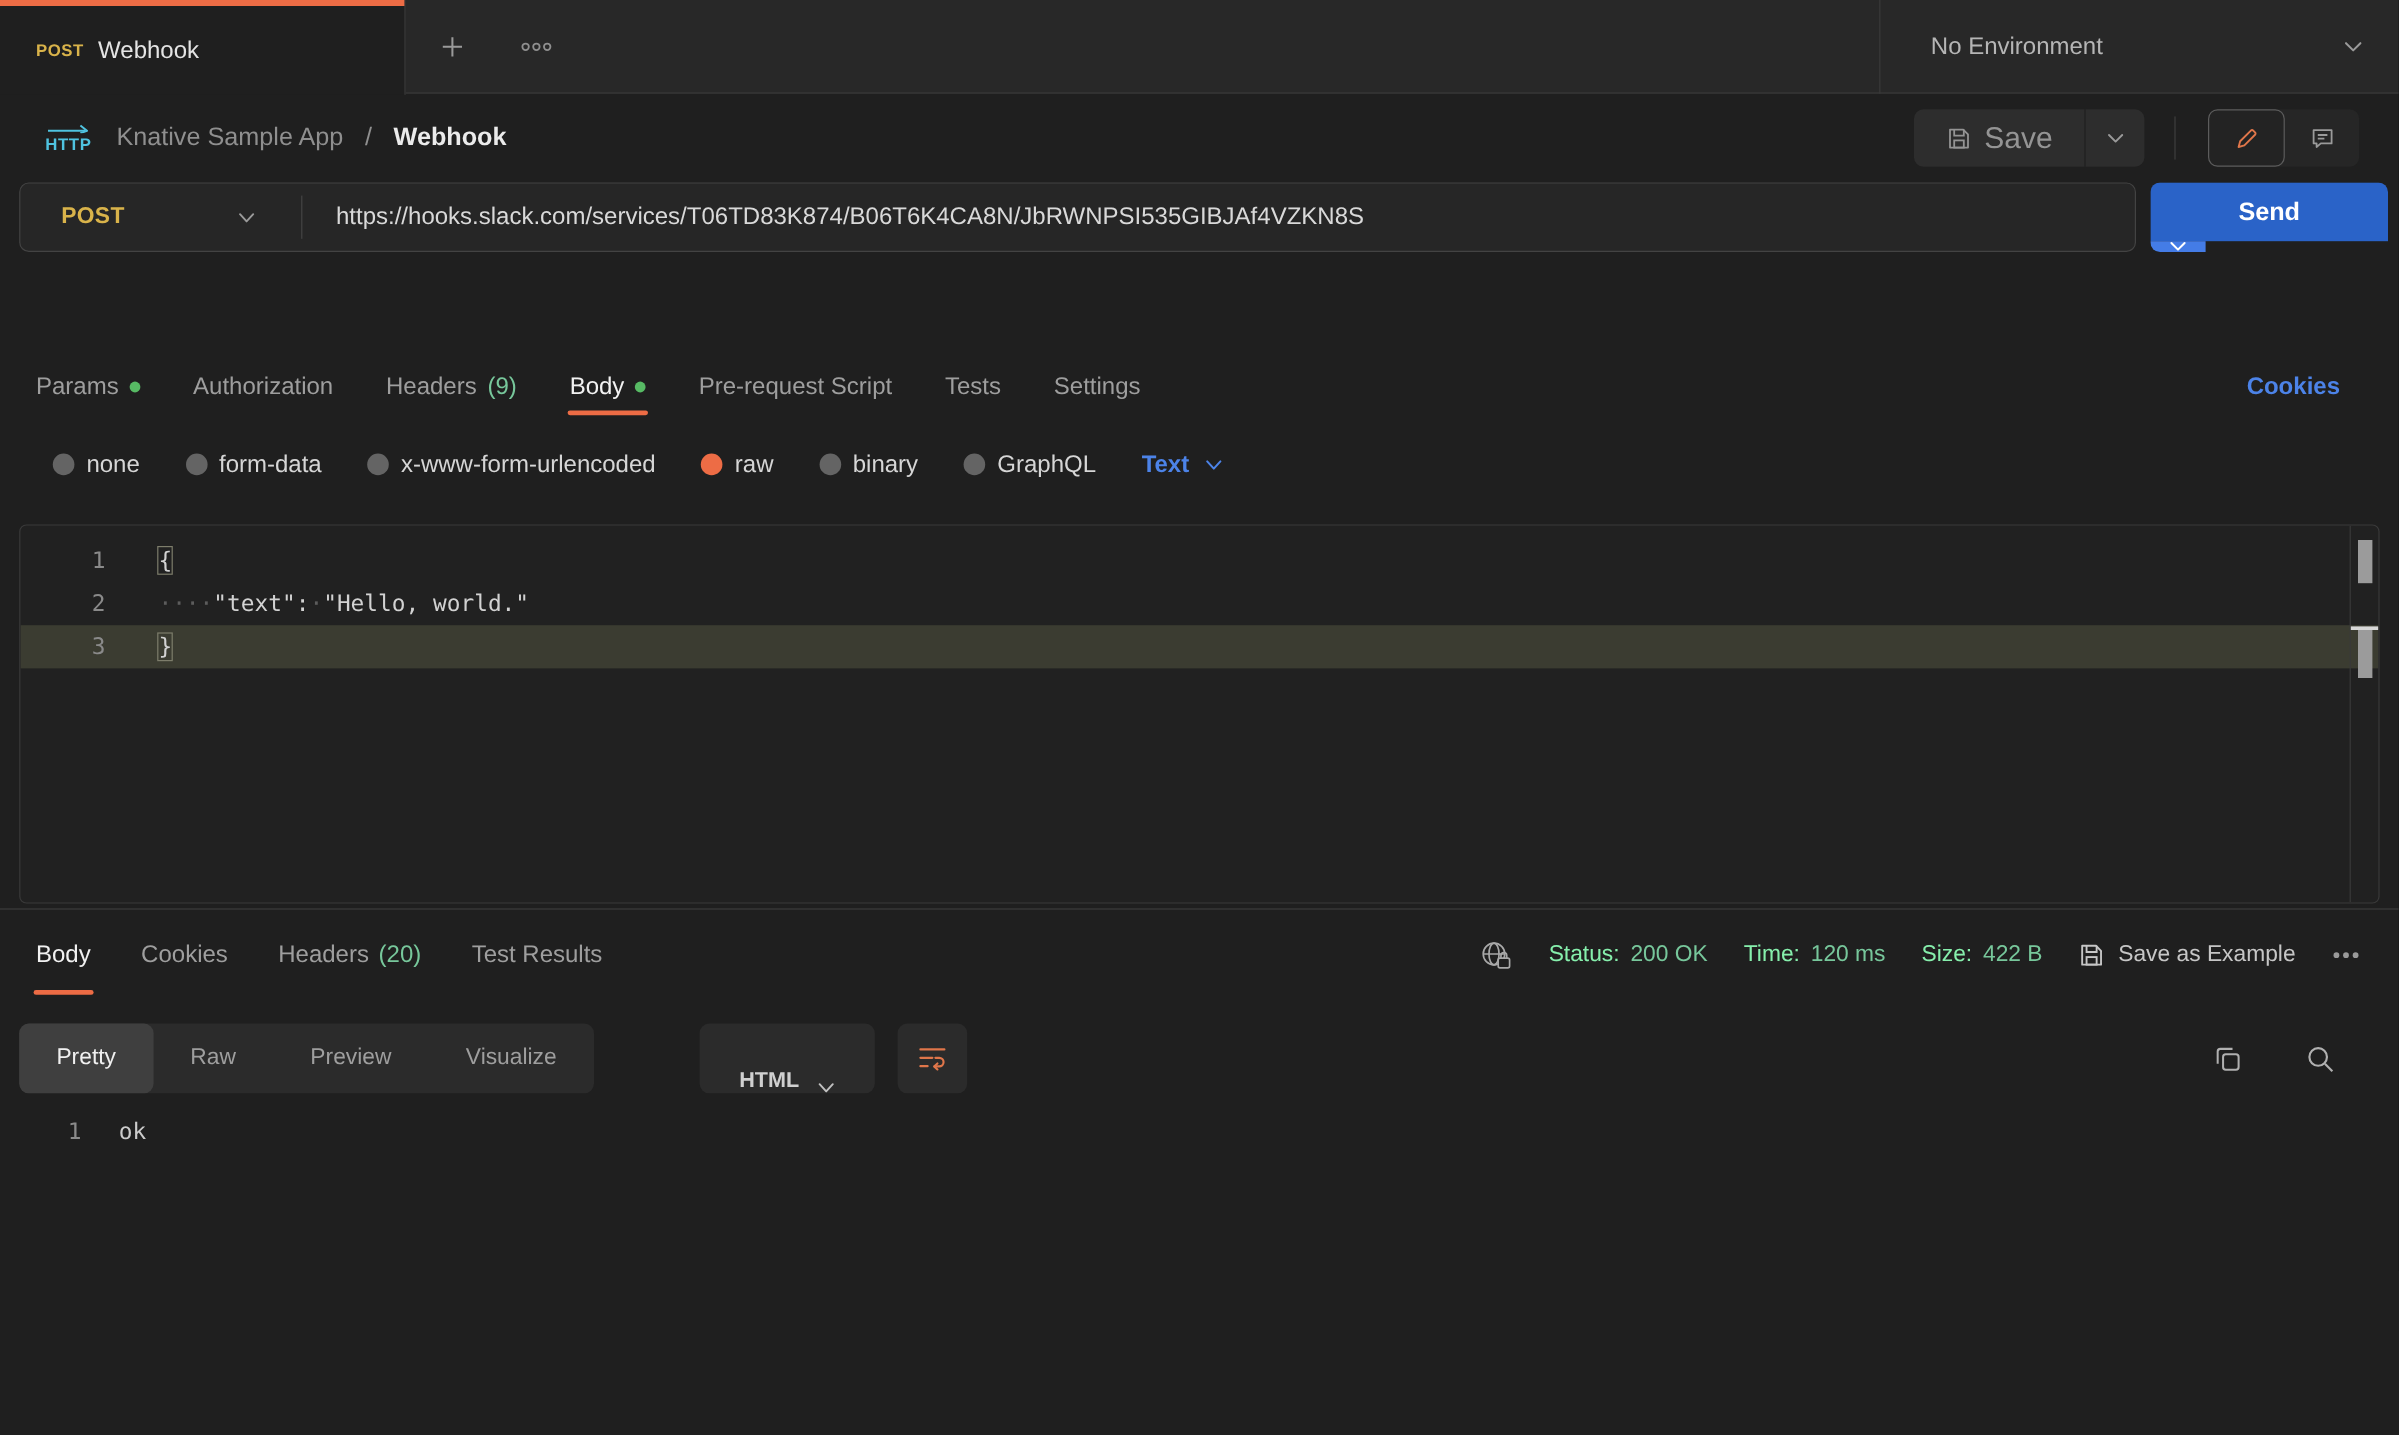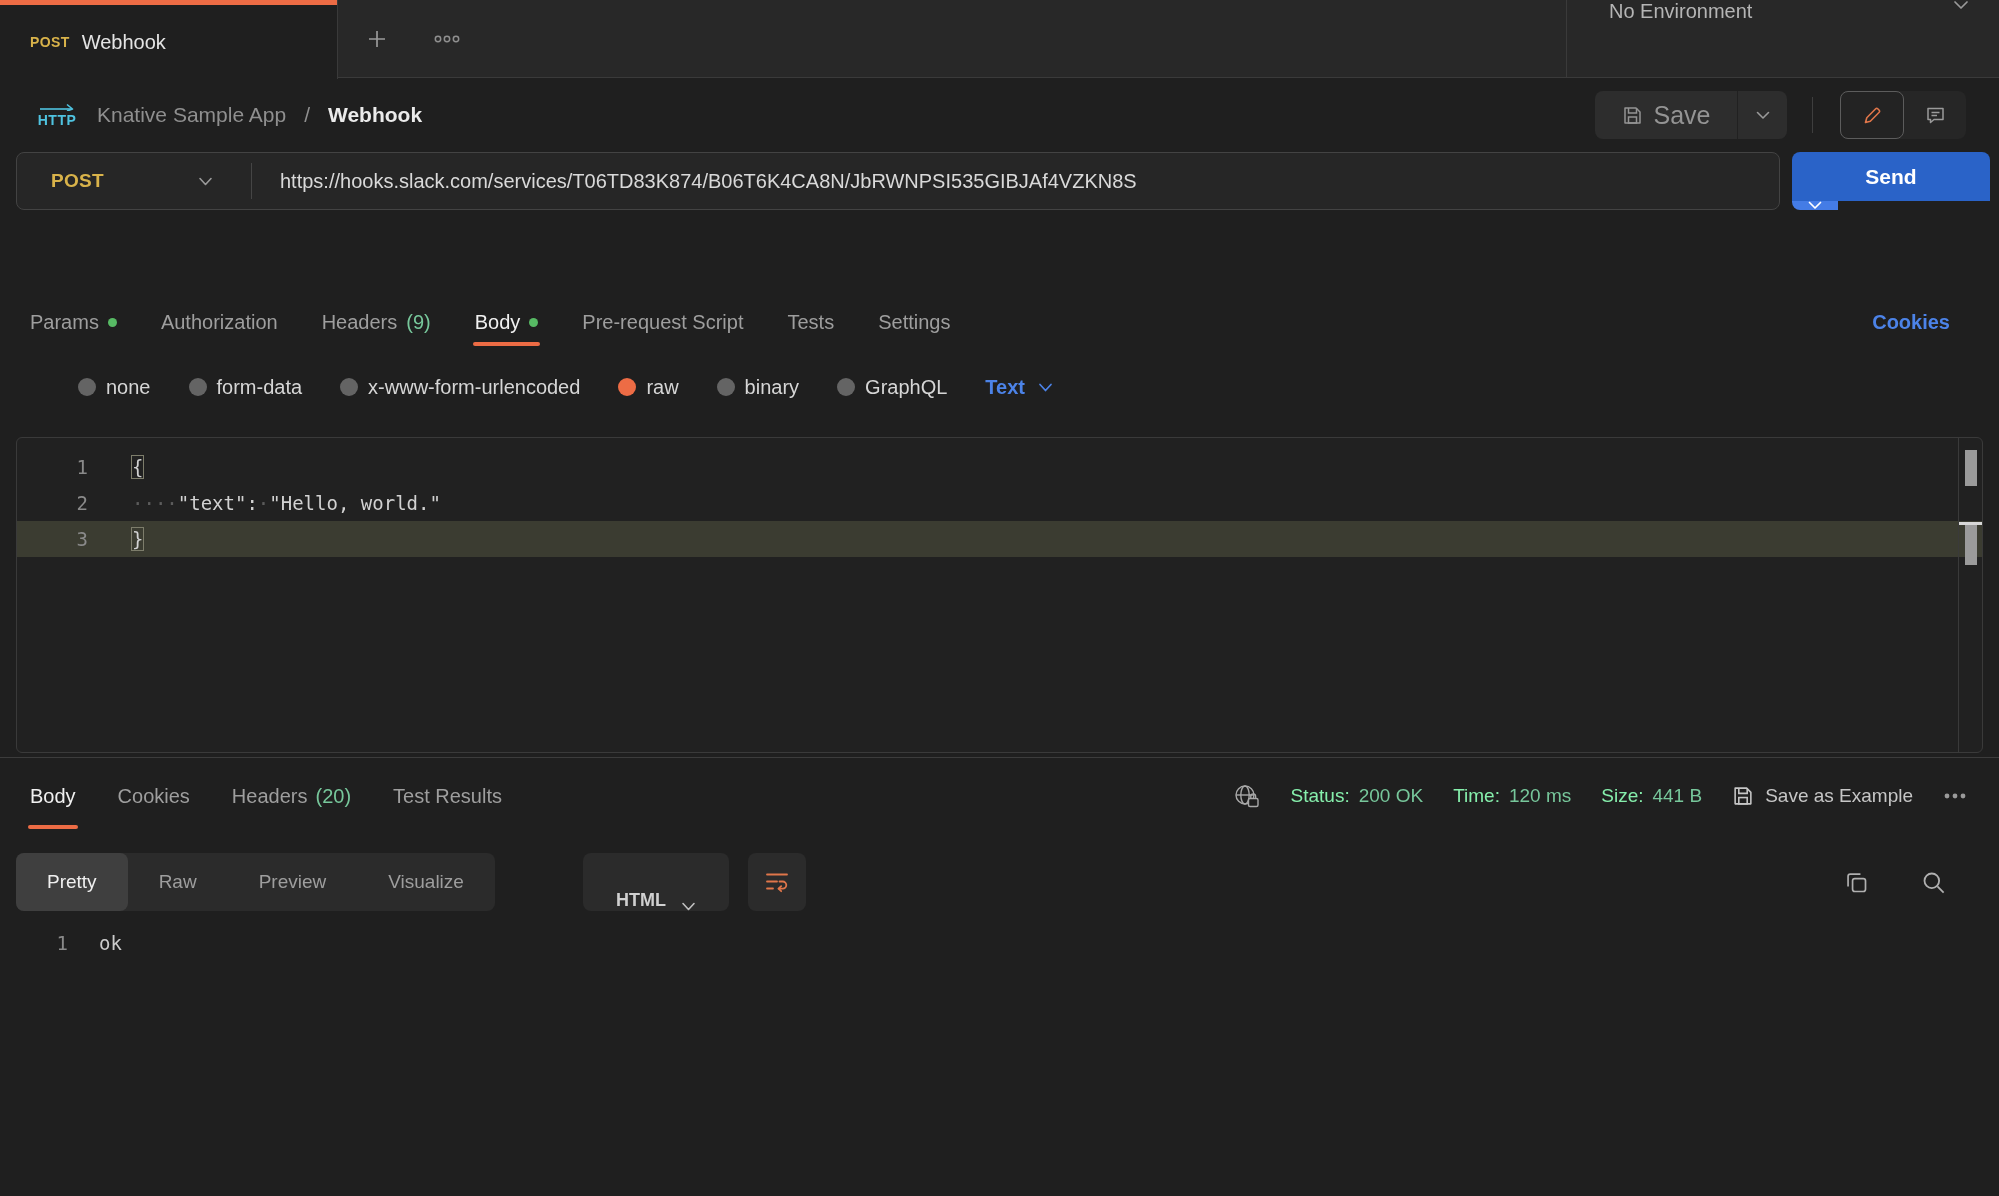--- a/index.html
+++ b/index.html
@@ -16,21 +16,21 @@
   .topbar { position:absolute; left:0; top:0; width:100%; height:78px; background:#282828; border-bottom:1px solid #3a3a3a; }
   .active-tab { position:absolute; left:0; top:0; width:338px; height:79px; background:#1f1f1f; border-right:1px solid #3a3a3a;
     display:flex; align-items:center; gap:12px; padding:5px 0 0 30px; cursor:default; }
   .active-tab::before { content:""; position:absolute; top:0; left:0; right:0; height:5px; background:#ED6C45; }
   .tab-method { font-size:14px; font-weight:700; color:#D9B34A; letter-spacing:.4px; }
   .tab-title { font-size:20px; color:#e4e4e4; }
   .topbar-btn { position:absolute; top:0; height:78px; width:34px; display:flex; align-items:center; justify-content:center; }
   .topbar-plus { left:360px; }
   .topbar-more { left:430px; }
   .env-divider { position:absolute; left:1566px; top:0; width:1px; height:78px; background:#3a3a3a; }
-  .env-select { position:absolute; left:1567px; right:0; top:0; height:78px; display:flex; align-items:flex-start;
+  .env-select { position:absolute; left:1567px; right:0; top:0; height:78px; display:flex; align-items:center;
     padding:0 30px 0 42px; color:#b5b5b5; font-size:20px; }
   .env-select .chev { margin-left:auto; }
 
   
   .req-header { position:absolute; top:79px; left:0; width:100%; height:72px; }
   .breadcrumb { position:absolute; left:35px; top:0; height:72px; display:flex; align-items:center; gap:18px; font-size:21px; }
   .http-badge { display:flex; flex-direction:column; align-items:center; color:#4FC3E0; width:44px; }
   .http-badge .txt { font-size:14px; font-weight:700; letter-spacing:.5px; margin-top:1px; }
   .crumb { color:#8f8f8f; }
   .crumb-sep { color:#8f8f8f; }
@@ -59,21 +59,21 @@
   
   .req-tabs { position:absolute; left:0; top:299px; width:100%; height:47px; display:flex; align-items:stretch; padding-left:30px; gap:44px; }
   .rtab { position:relative; display:flex; align-items:center; gap:9px; font-size:20px; color:#9e9e9e; cursor:pointer; }
   .rtab .count { color:#77C79B; }
   .rtab.active { color:#f1f1f1; }
   .rtab.active::after { content:""; position:absolute; left:-2px; right:-2px; bottom:0; height:4px; background:#ED6C45; border-radius:2px; }
   .dot-green { width:9px; height:9px; border-radius:50%; background:#57BA64; }
   .cookies-link { position:absolute; right:49px; top:0; height:47px; display:flex; align-items:center; color:#4C83E8; font-size:20px; font-weight:600; cursor:pointer; }
 
   
-  .body-types { position:absolute; left:0; top:364px; width:100%; height:46px; display:flex; align-items:center; padding-left:78px; gap:38px; }
+  .body-types { position:absolute; left:0; top:364px; width:100%; height:46px; display:flex; align-items:center; padding-left:44px; gap:38px; }
   .radio { display:flex; align-items:center; gap:10px; font-size:20px; color:#d6d6d6; cursor:pointer; }
   .radio-dot { width:18px; height:18px; border-radius:50%; background:#646464; }
   .radio.selected .radio-dot { background:#ED6C45; }
   .lang-select { display:flex; align-items:center; gap:13px; color:#4C83E8; font-size:20px; font-weight:600; cursor:pointer; }
   .lang-select .chev { color:#4C83E8; }
 
   
   .editor { position:absolute; left:16px; top:437px; width:1967px; height:316px; border:1px solid #3a3a3a; border-radius:6px;
     background:#212121; padding-top:11px; font-family:"DejaVu Sans Mono", monospace; overflow:hidden; }
   .ed-row { position:relative; display:flex; height:36px; line-height:36px; font-size:19px; }
@@ -349,21 +349,21 @@
       <span class="meta-item">
         <span class="meta-label">Status:</span>
         <span class="meta-value">200 OK</span>
       </span>
       <span class="meta-item">
         <span class="meta-label">Time:</span>
         <span class="meta-value">120 ms</span>
       </span>
       <span class="meta-item">
         <span class="meta-label">Size:</span>
-        <span class="meta-value">441 B</span>
+        <span class="meta-value">422 B</span>
       </span>
       <span class="save-example">
         <span>
           <svg width="22" height="22" viewBox="0 0 21 21" fill="none" stroke="#c6c6c6" stroke-width="1.5">
             <path d="M3 3h11l4 4v11H3z" stroke-linejoin="round"></path>
             <path d="M6.5 3v5h8V3"></path>
             <rect x="6.5" y="12" width="8" height="6"></rect>
           </svg>
         </span>
         <span>Save as Example</span>

